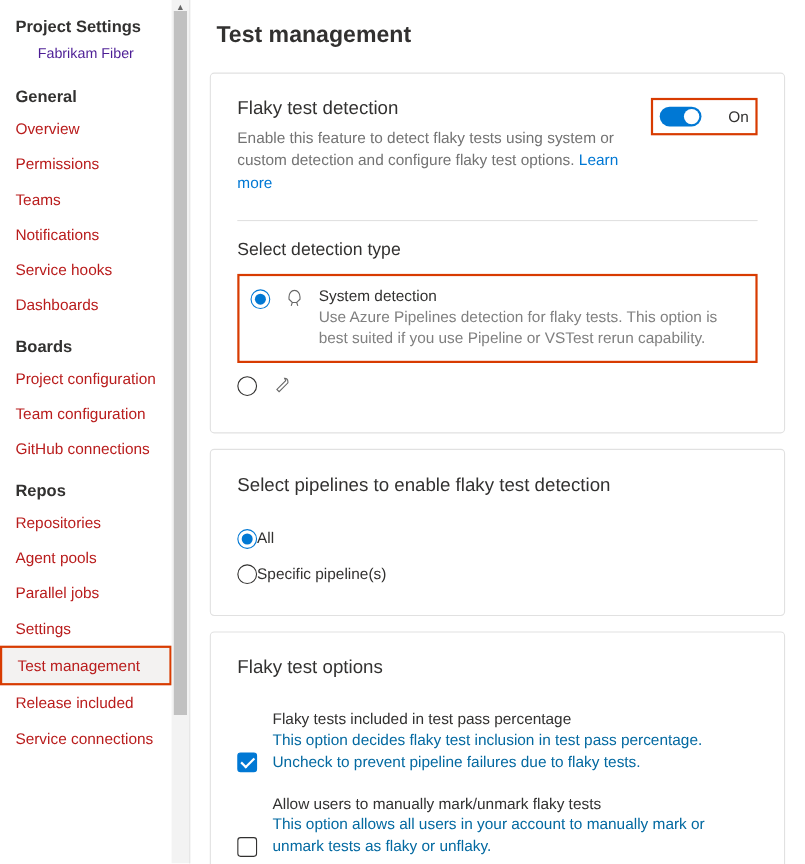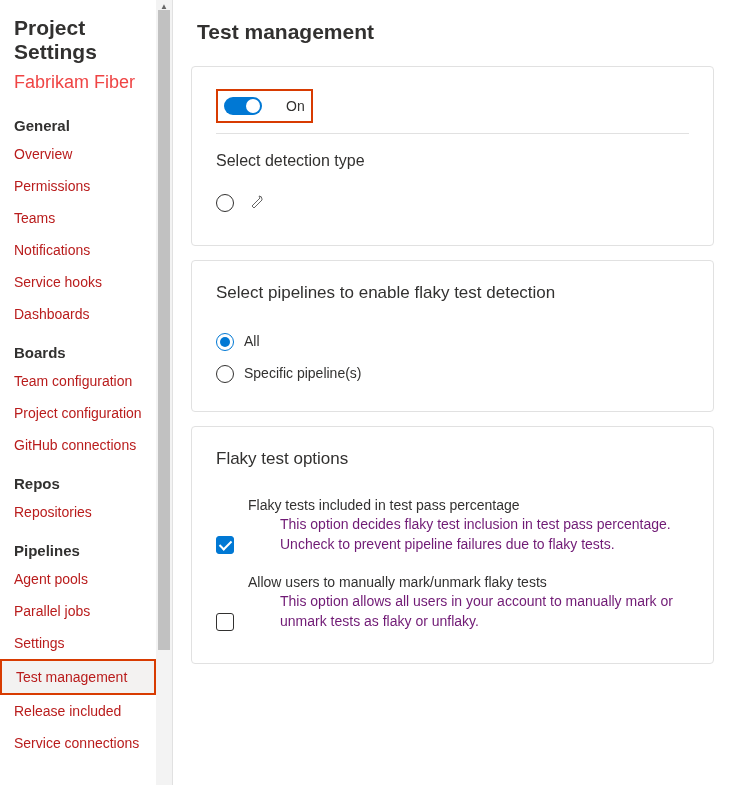--- a/index.html
+++ b/index.html
@@ -41,28 +41,29 @@
     .scrollbar-arrow {
       position: absolute;
       right: 4px;
       width: 8px;
       height: 8px;
       font-size: 8px;
       color: #666;
     }
     .scrollbar-arrow.up { top: 2px; }
     .sidebar-title {
-      font-size: 21px;
+      font-size: 15px;
       font-weight: 600;
       padding: 0 14px 4px;
     }
     .sidebar-subtitle {
-      font-size: 18px;
-      color: #ef4444;
+      font-size: 13px;
+      color: #4c1d95;
       padding: 4px 14px 10px;
+      text-align: center;
     }
     .section-heading {
       font-size: 15px;
       font-weight: 600;
       padding: 14px 14px 4px;
     }
     .sidebar-item {
       font-size: 14px;
       padding: 8px 14px;
       cursor: pointer;
@@ -166,21 +167,20 @@
       flex-shrink: 0;
       color: #666;
       margin-top: 2px;
     }
     .radio-body { flex: 1; }
     .radio-title { font-size: 14px; color: #323130; margin-bottom: 2px; }
     .radio-desc { font-size: 14px; color: #808080; line-height: 1.4; }
     .simple-radio-row {
       display: flex;
       align-items: center;
-      gap: 10px;
       padding: 6px 0;
     }
     .check-row {
       display: flex;
       align-items: flex-end;
       gap: 14px;
       padding: 10px 0;
     }
     .checkbox {
       width: 18px;
@@ -200,74 +200,91 @@
       content: '';
       position: absolute;
       left: 5px; top: 1px;
       width: 5px; height: 10px;
       border: solid #fff;
       border-width: 0 2px 2px 0;
       transform: rotate(45deg);
     }
     .check-body { flex: 1; }
     .check-title { font-size: 14px; margin-bottom: 2px; }
-    .check-desc { font-size: 14px; color: #701a75; line-height: 1.4; margin-left: 32px; }
+    .check-desc { font-size: 14px; color: #0369a1; line-height: 1.4; }
     .sidebar-content { padding-right: 16px; }
   </style>
 </head>
 <body>
 
 <div class="sidebar">
   <div class="sidebar-content">
     <div class="sidebar-title">Project Settings</div>
     <div class="sidebar-subtitle">Fabrikam Fiber</div>
 
     <div class="section-heading">General</div>
     <div class="sidebar-item">Overview</div>
     <div class="sidebar-item">Permissions</div>
     <div class="sidebar-item">Teams</div>
     <div class="sidebar-item">Notifications</div>
     <div class="sidebar-item">Service hooks</div>
     <div class="sidebar-item">Dashboards</div>
 
     <div class="section-heading">Boards</div>
+    <div class="sidebar-item">Project configuration</div>
     <div class="sidebar-item">Team configuration</div>
-    <div class="sidebar-item">Project configuration</div>
     <div class="sidebar-item">GitHub connections</div>
 
     <div class="section-heading">Repos</div>
     <div class="sidebar-item">Repositories</div>
 
-    <div class="section-heading">Pipelines</div>
     <div class="sidebar-item">Agent pools</div>
     <div class="sidebar-item">Parallel jobs</div>
     <div class="sidebar-item">Settings</div>
     <div class="sidebar-item selected high">Test management</div>
     <div class="sidebar-item">Release included</div>
     <div class="sidebar-item">Service connections</div>
   </div>
   <div class="scrollbar-track">
     <div class="scrollbar-arrow up">▲</div>
     <div class="scrollbar-thumb"></div>
   </div>
 </div>
 
 <div class="main">
   <div class="main-title">Test management</div>
 
   <div class="card">
     <div class="card-header-row">
+      <div style="flex:1; padding-right:16px;">
+        <div class="card-title">Flaky test detection</div>
+        <div class="card-desc">
+          <span>Enable this feature to detect flaky tests using system or custom detection and configure flaky test options. </span><span class="link">Learn more</span>
+        </div>
+      </div>
       <div class="toggle-wrap high">
         <div class="toggle"></div>
         <span class="toggle-label">On</span>
       </div>
     </div>
     <div class="separator"></div>
     <div class="subsection-title">Select detection type</div>
 
+    <div class="radio-row high">
+      <div class="radio checked"></div>
+      <div class="radio-icon">
+        <svg viewBox="0 0 16 16" width="16" height="16" fill="none" stroke="#666" stroke-width="1">
+          <path d="M8 1 C11 1 13 4 13 7 L13 9 L10 12 L6 12 L3 9 L3 7 C3 4 5 1 8 1 Z M6 12 L5 15 M10 12 L11 15"></path>
+        </svg>
+      </div>
+      <div class="radio-body">
+        <div class="radio-title">System detection</div>
+        <div class="radio-desc">Use Azure Pipelines detection for flaky tests. This option is best suited if you use Pipeline or VSTest rerun capability.</div>
+      </div>
+    </div>
 
     <div class="radio-row">
       <div class="radio"></div>
       <div class="radio-icon">
         <svg viewBox="0 0 16 16" width="16" height="16" fill="none" stroke="#666" stroke-width="1">
           <path d="M11 2 A3 3 0 0 1 14 5 L14 6 L9 11 L6 14 L4 12 L7 9 L12 4 Z"></path>
         </svg>
       </div>
     </div>
   </div>

